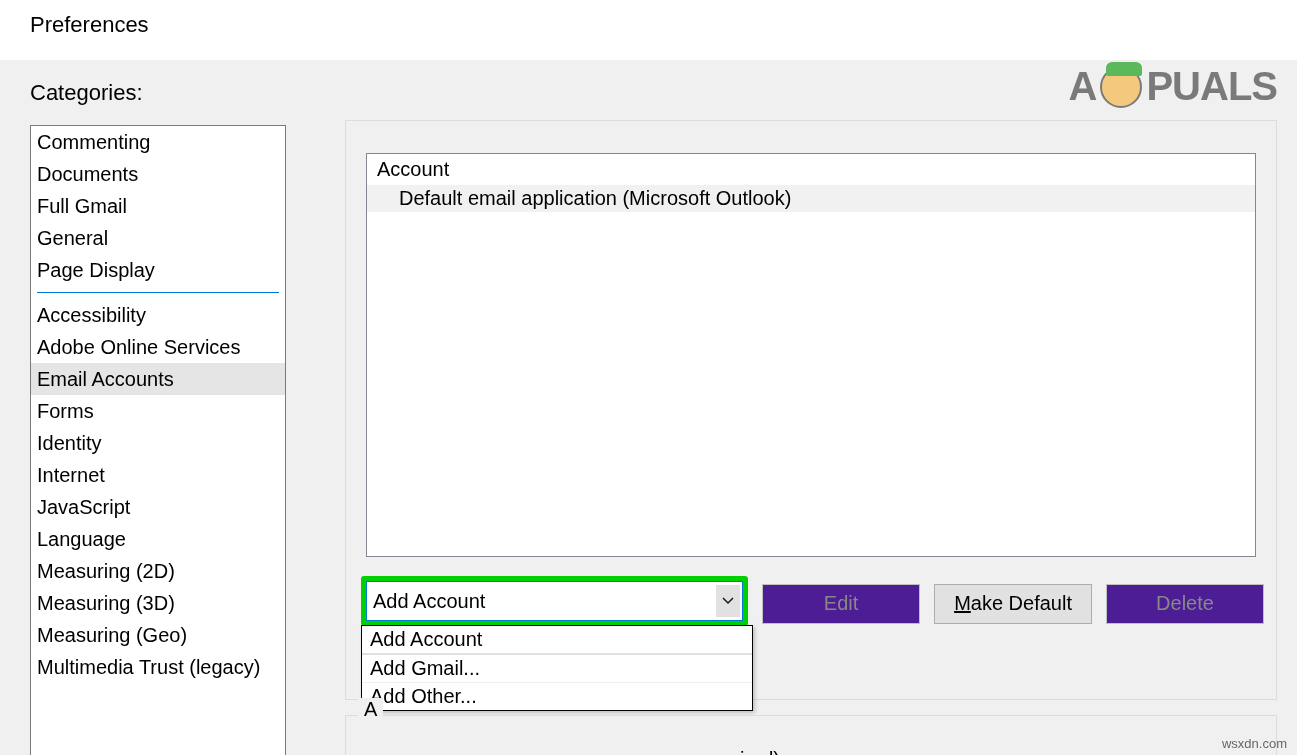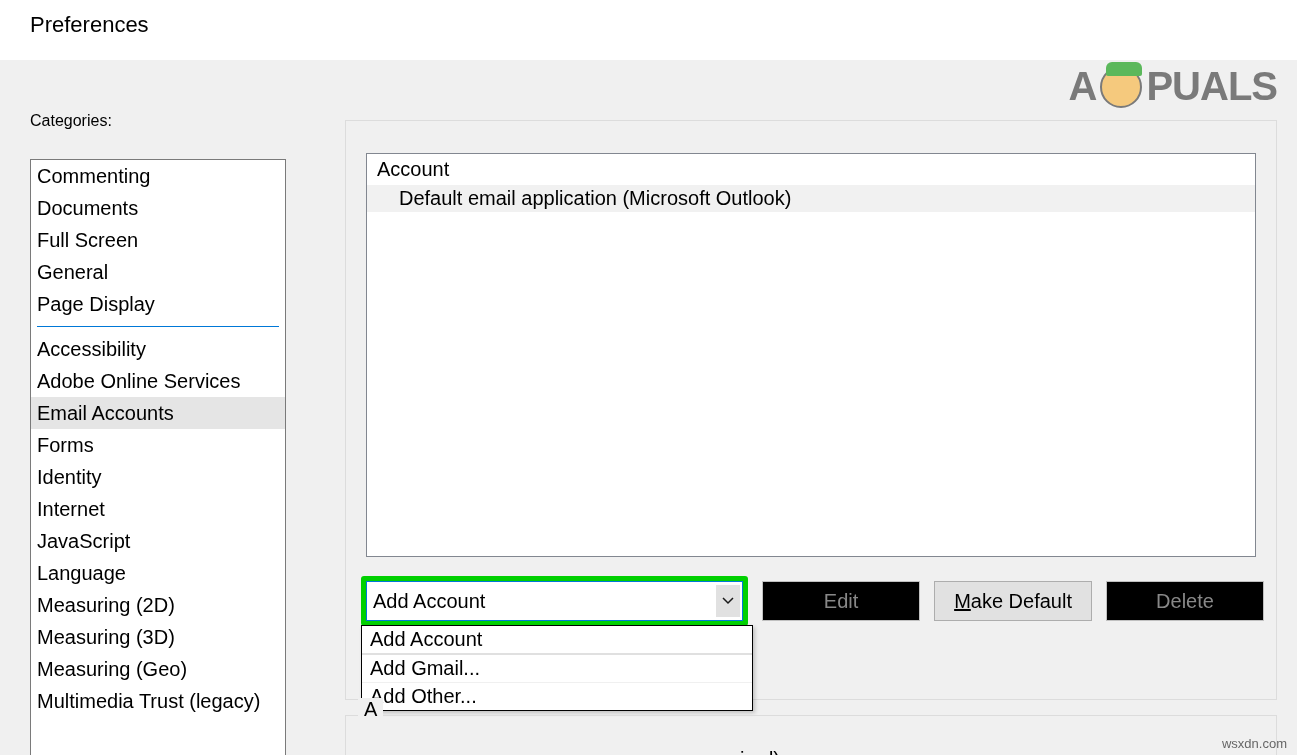--- a/index.html
+++ b/index.html
@@ -26,34 +26,32 @@
       position: absolute;
       top: 60px;
       left: 0;
       right: 0;
       bottom: 0;
     }
     .categories-label {
       position: absolute;
       top: 20px;
       left: 30px;
-      font-size: 16px;
-      margin-top: 32px;
+      font-size: 22px;
     }
     .category-list {
       position: absolute;
       top: 65px;
       left: 30px;
       width: 256px;
       bottom: 0;
       background: #fff;
       border: 1px solid #7a7a7a;
       border-bottom: none;
       overflow: hidden;
-      margin-top: 34px;
     }
     .category-item {
       padding: 1px 6px;
       font-size: 20px;
       line-height: 30px;
       cursor: default;
     }
     .category-item.selected {
       background: #e5e5e5;
     }
@@ -98,20 +96,21 @@
       background: #f1f1f1;
       font-size: 20px;
     }
     .button-row {
       position: absolute;
       top: 460px;
       left: 20px;
       right: 12px;
       display: flex;
       gap: 14px;
+      align-items: center;
     }
     .dropdown-wrap {
       position: relative;
       width: 382px;
       height: 40px;
       border: 5px solid #00d000;
       border-radius: 3px;
       background: #fff;
       box-sizing: content-box;
       margin-top: -5px;
@@ -165,21 +164,21 @@
       border: 1px solid #adadad;
       font-size: 20px;
       font-family: inherit;
       display: flex;
       align-items: center;
       justify-content: center;
       color: #000;
     }
     .btn.disabled {
       color: #888;
-      background: #000000;
+      background: #4c1d95;
       border-color: #c0c0c0;
     }
     .btn .ul {
       text-decoration: underline;
     }
     .second-group-peek {
       position: absolute;
       left: 345px;
       right: 20px;
       top: 655px;
@@ -247,21 +246,21 @@
 
 <div class="title">Preferences</div>
 
 <div class="content-area">
 
   <div class="categories-label">Categories:</div>
 
   <div class="category-list">
     <div class="category-item">Commenting</div>
     <div class="category-item">Documents</div>
-    <div class="category-item">Full Screen</div>
+    <div class="category-item">Full Gmail</div>
     <div class="category-item">General</div>
     <div class="category-item">Page Display</div>
     <div class="category-divider"></div>
     <div class="category-item">Accessibility</div>
     <div class="category-item">Adobe Online Services</div>
     <div class="category-item selected">Email Accounts</div>
     <div class="category-item">Forms</div>
     <div class="category-item">Identity</div>
     <div class="category-item">Internet</div>
     <div class="category-item">JavaScript</div>

